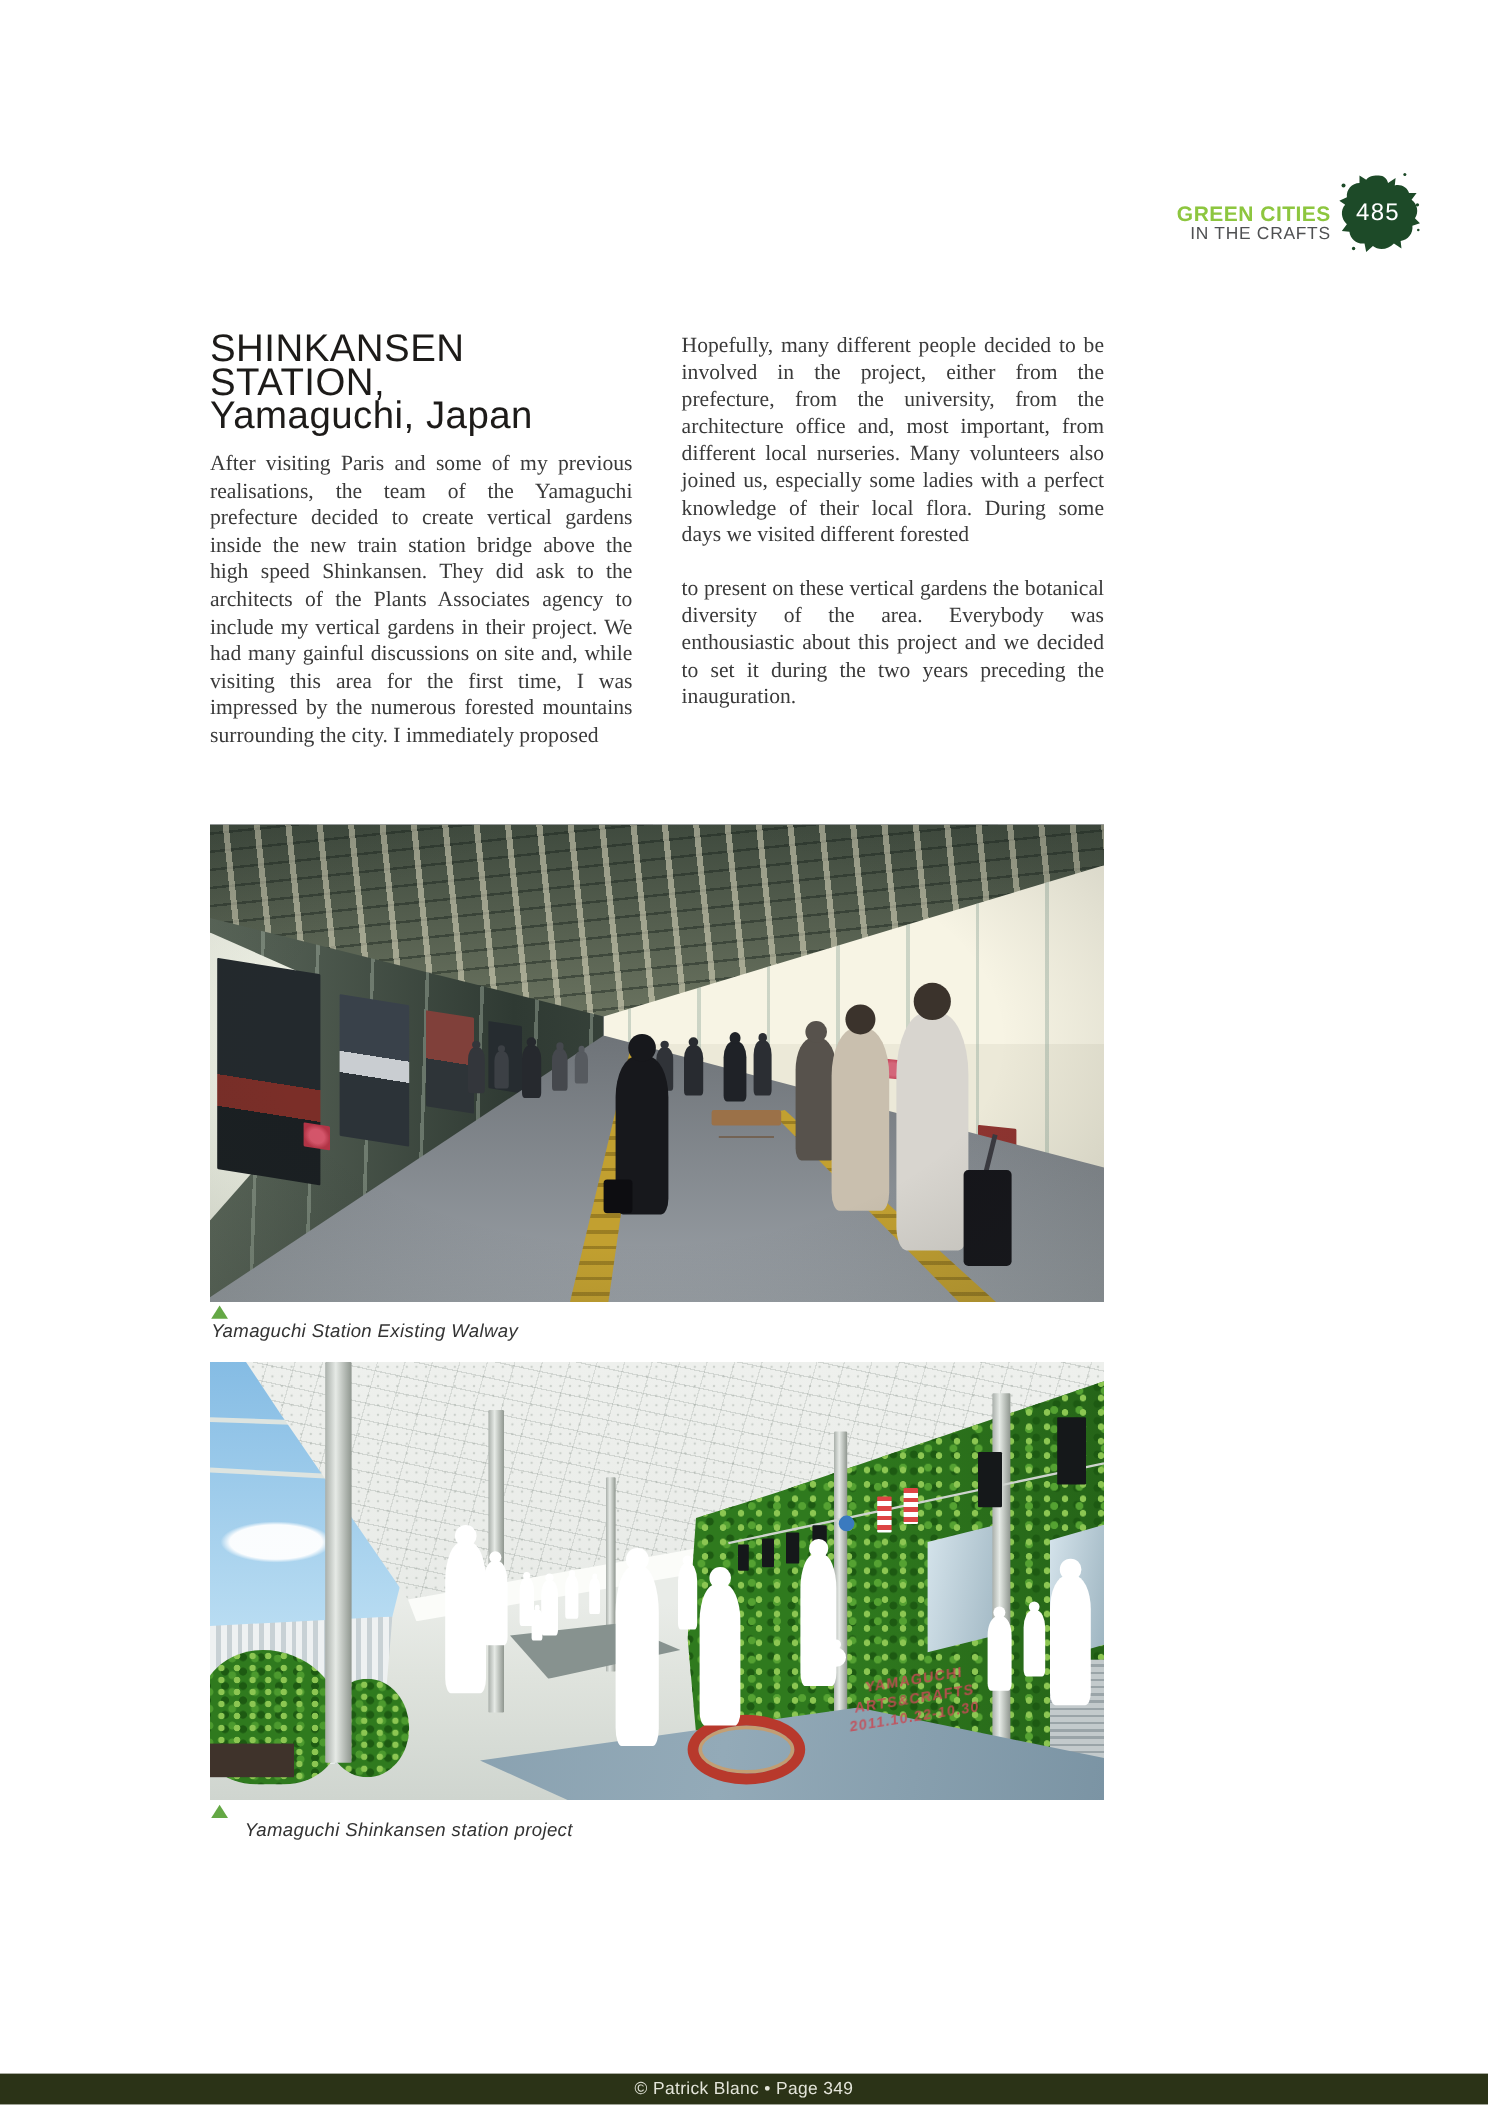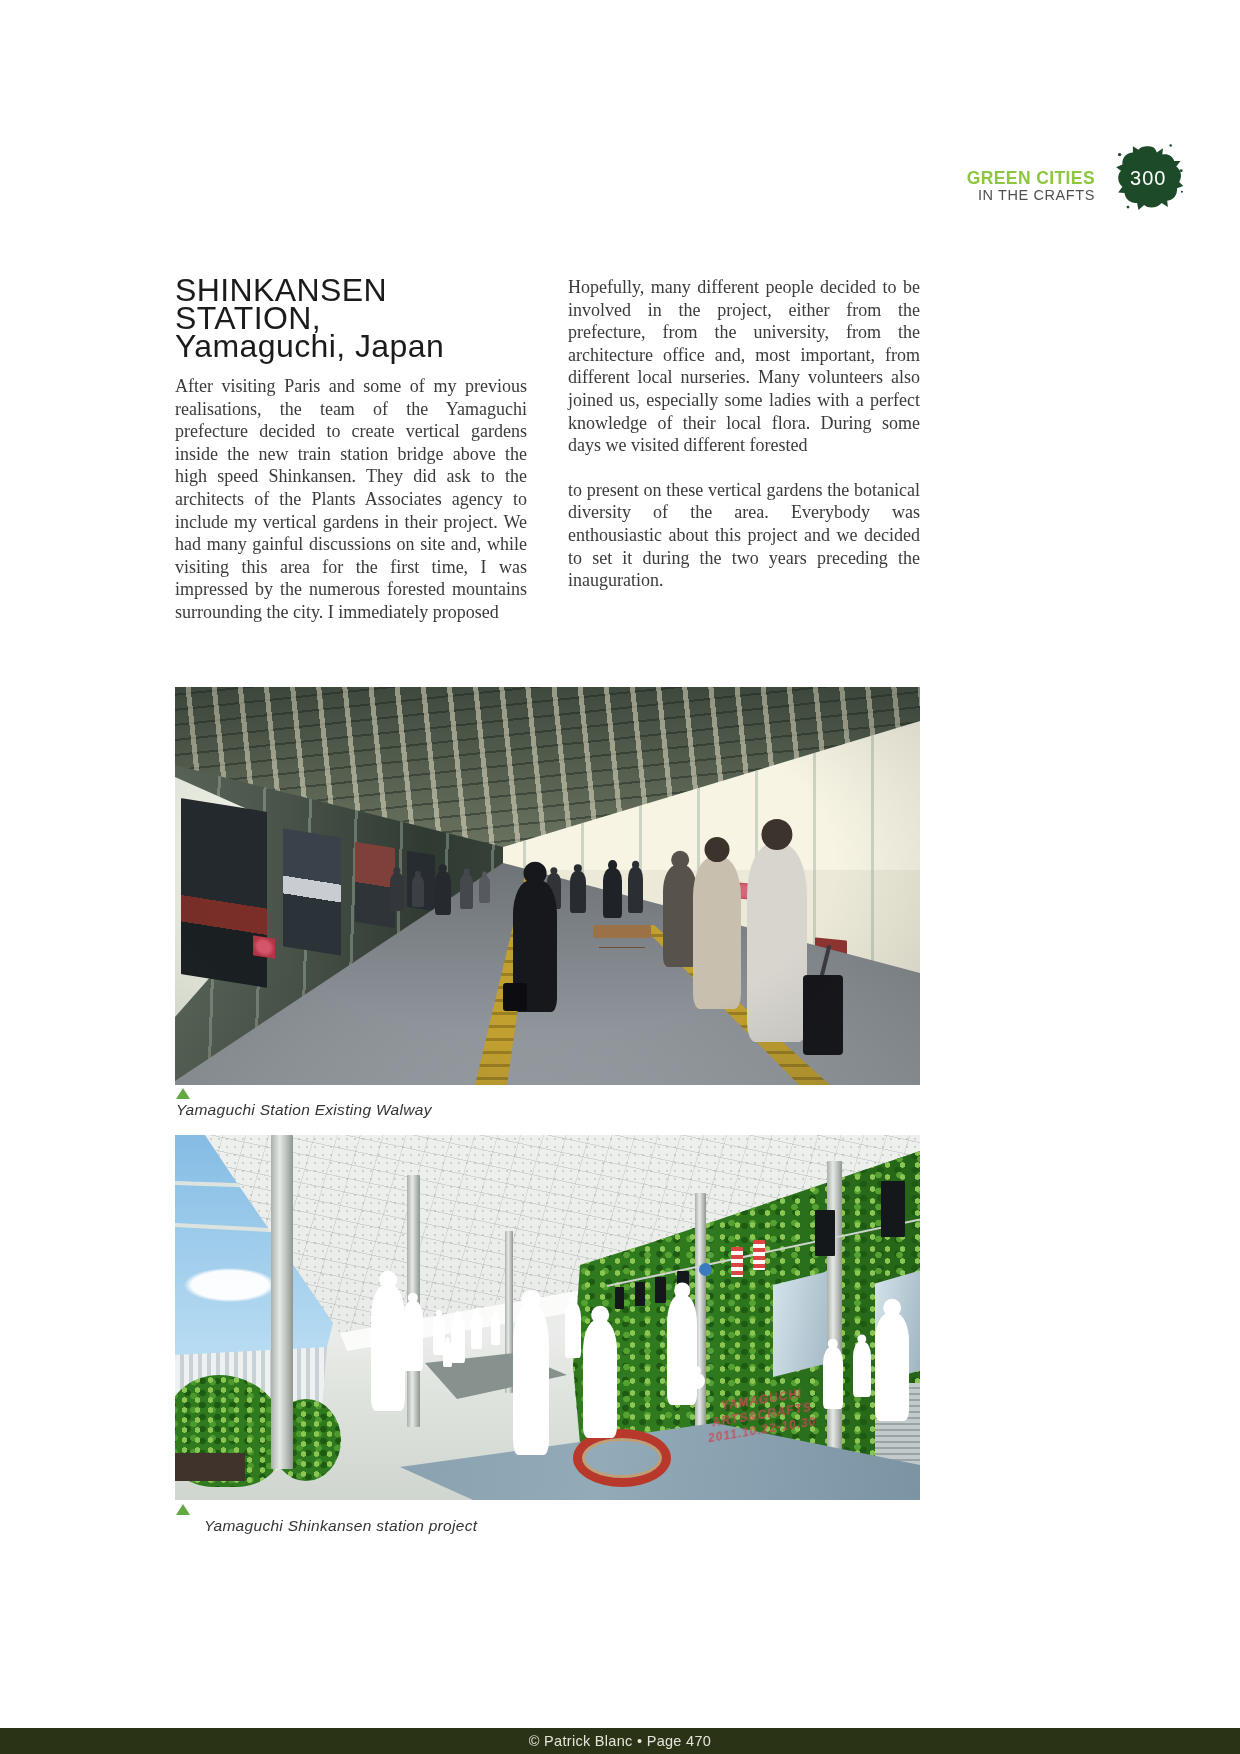--- a/index.html
+++ b/index.html
@@ -2,21 +2,21 @@
 <html><head>
 <meta charset="utf-8">
 <style>
   html,body{margin:0;padding:0;}
   body{width:1240px;height:1754px;position:relative;background:#fff;
        font-family:"Liberation Sans",sans-serif;-webkit-font-smoothing:antialiased;}
   .page{position:absolute;inset:0;overflow:hidden;background:#fff;}
 
   
   .brand{position:absolute;top:142px;right:56px;display:flex;align-items:center;}
-  .brand-text{text-align:right;line-height:1.08;margin-right:19px;padding-top:14px;}
+  .brand-text{text-align:right;line-height:1.08;margin-right:5px;padding-top:14px;}
   .brand-l1{color:#8dc63f;font-weight:bold;font-size:17.5px;letter-spacing:.4px;}
   .brand-l2{color:#4f5052;font-size:14.5px;letter-spacing:.6px;}
   .splat{position:relative;width:70px;height:74px;}
   .splat svg{position:absolute;inset:0;}
   .splat .num{position:absolute;top:50%;left:50%;transform:translate(-52%,-54%);
               color:#fff;font-size:20px;letter-spacing:1px;}
 
   
   .article{position:absolute;left:175px;top:276px;width:745px;display:flex;gap:41px;}
   .colu{width:352px;}
@@ -137,21 +137,21 @@
     </div>
     <div class="splat">
       <svg viewBox="0 0 100 100">
         <path fill="#1d4a28" d="M50 6 C56 6 60 10 61 15 L70 9 L69 18 C76 16 84 20 86 27 L95 27 L89 35 C96 40 98 50 93 57 L99 63 L90 66 C91 75 85 83 76 84 L77 93 L68 87 C62 94 50 96 43 90 L35 97 L33 87 C24 88 16 82 15 73 L6 72 L12 64 C5 58 4 47 10 41 L3 36 L12 32 C11 23 18 15 27 15 L27 6 L35 11 C39 6 45 6 50 6 Z"></path>
         <circle fill="#1d4a28" cx="8" cy="18" r="2.4"></circle>
         <circle fill="#1d4a28" cx="96" cy="41" r="2"></circle>
         <circle fill="#1d4a28" cx="20" cy="93" r="2"></circle>
         <circle fill="#1d4a28" cx="81" cy="5" r="1.8"></circle>
         <circle fill="#1d4a28" cx="97" cy="71" r="1.5"></circle>
       </svg>
-      <span class="num">300</span>
+      <span class="num">485</span>
     </div>
   </header>
 
   <section class="article">
     <div class="colu">
       <h1 class="title">
         <span style="display:block">SHINKANSEN STATION,</span>
         <span style="display:block">Yamaguchi, Japan</span>
       </h1>
       <p class="body">After visiting Paris and some of my previous realisations, the team of the Yamaguchi prefecture decided to create vertical gardens inside the new train station bridge above the high speed Shinkansen. They did ask to the architects of the Plants Associates agency to include my vertical gardens in their project. We had many gainful discussions on site and, while visiting this area for the first time, I was impressed by the numerous forested mountains surrounding the city. I immediately proposed</p>
@@ -269,16 +269,16 @@
     <div class="wp" style="left:514px;top:238px;width:16px;height:16px;border-radius:50%"></div>
     <div class="wp" style="left:648px;top:212px;width:20px;height:62px"></div>
     <div class="wp" style="left:678px;top:207px;width:18px;height:55px"></div>
     <div class="wp" style="left:700px;top:178px;width:34px;height:108px"></div>
   </div>
 
   <div class="tri tri2"></div>
   <div class="caption cap2">Yamaguchi Shinkansen station project</div>
 
   <footer>
-    <span>© Patrick Blanc  •  Page 470</span>
+    <span>© Patrick Blanc  •  Page 349</span>
   </footer>
 
 </div>
 
 </body></html>

